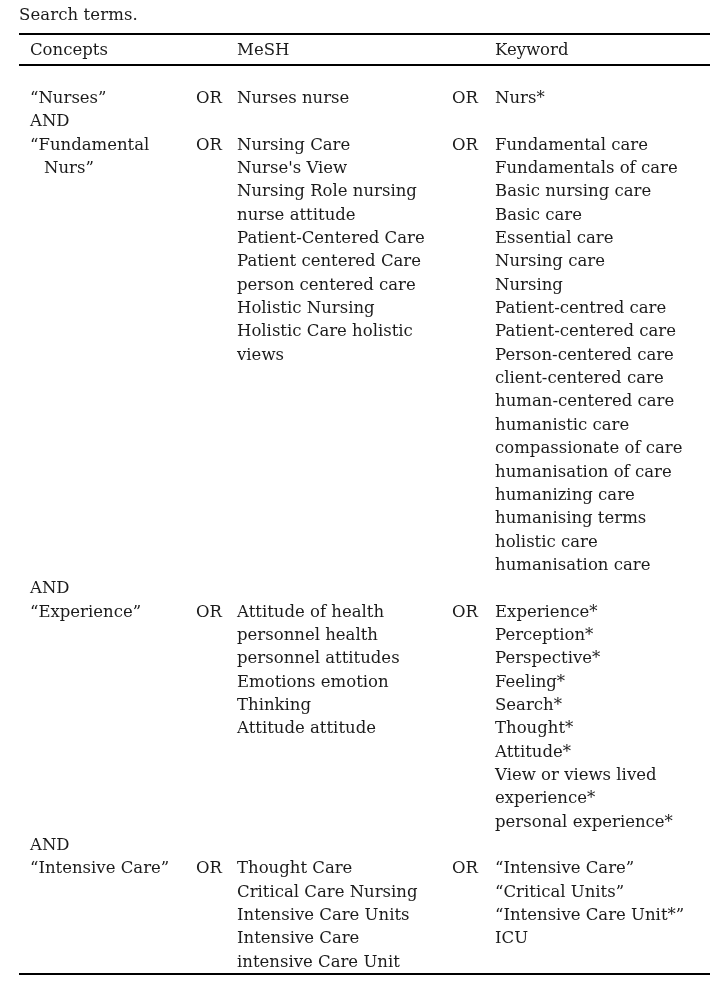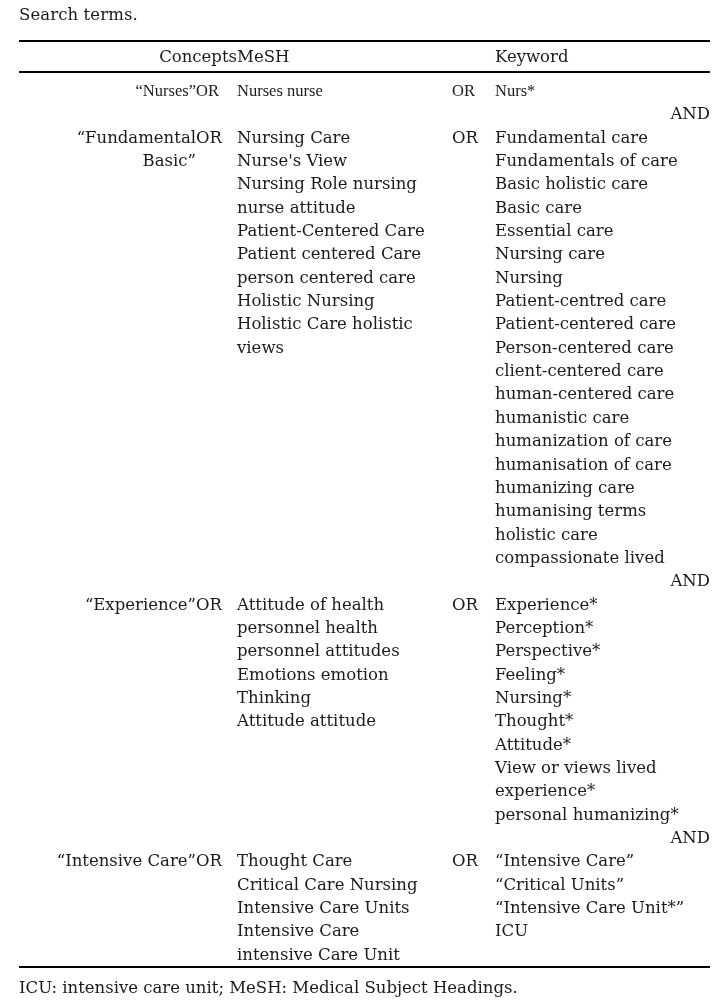--- a/index.html
+++ b/index.html
@@ -8,21 +8,21 @@
     width: 724px; height: 1006px;
     background: #ffffff;
     font-family: "DejaVu Serif", serif;
     font-size: 16.5px;
     color: #1b1b1b;
     overflow: hidden;
   }
   .page { padding: 3px 14px 0 19px; }
   .table-title {
     line-height: 23px;
-    margin-bottom: 14px;
+    margin-bottom: 7px;
     letter-spacing: 0.1px;
   }
   table.search-table {
     border-collapse: collapse;
     table-layout: fixed;
     width: 691px;
     border-top: 2.5px solid #000;
     border-bottom: 2px solid #000;
   }
   thead th {
@@ -31,23 +31,23 @@
     text-align: left;
     height: 31px;
     vertical-align: middle;
     padding: 0;
   }
   td {
     vertical-align: top;
     padding: 0;
     line-height: 23.35px;
   }
-  tbody tr.first-row td { padding-top: 6px; font-family: Liberation Serif, serif; }
+  tbody tr.first-row td { padding-top: 20px; }
   tbody tr.last-row td { padding-bottom: 0; }
-  .c1 { padding-left: 11px; text-align: right; }
+  .c1 { padding-left: 11px; }
   .line { white-space: nowrap; }
   .hang .line + .line { padding-left: 14px; }
   .footnote {
     margin-top: 9px;
     line-height: 22px;
   }
 </style>
 </head>
 <body>
 
@@ -86,56 +86,56 @@
           </td>
       </tr>
 
       <tr>
         <td colspan="5" class="c1">AND</td>
       </tr>
 
       <tr>
         <td class="c1 hang">
             <div class="line">“Fundamental</div>
-            <div class="line">Basic”</div>
+            <div class="line">Nurs”</div>
           </td>
         <td>OR</td>
         <td>
             <div class="line">Nursing Care</div>
             <div class="line">Nurse's View</div>
             <div class="line">Nursing Role nursing</div>
             <div class="line">nurse attitude</div>
             <div class="line">Patient-Centered Care</div>
             <div class="line">Patient centered Care</div>
             <div class="line">person centered care</div>
             <div class="line">Holistic Nursing</div>
             <div class="line">Holistic Care holistic</div>
             <div class="line">views</div>
           </td>
         <td>OR</td>
         <td>
             <div class="line">Fundamental care</div>
             <div class="line">Fundamentals of care</div>
-            <div class="line">Basic holistic care</div>
+            <div class="line">Basic nursing care</div>
             <div class="line">Basic care</div>
             <div class="line">Essential care</div>
             <div class="line">Nursing care</div>
             <div class="line">Nursing</div>
             <div class="line">Patient-centred care</div>
             <div class="line">Patient-centered care</div>
             <div class="line">Person-centered care</div>
             <div class="line">client-centered care</div>
             <div class="line">human-centered care</div>
             <div class="line">humanistic care</div>
-            <div class="line">humanization of care</div>
+            <div class="line">compassionate of care</div>
             <div class="line">humanisation of care</div>
             <div class="line">humanizing care</div>
             <div class="line">humanising terms</div>
             <div class="line">holistic care</div>
-            <div class="line">compassionate lived</div>
+            <div class="line">humanisation care</div>
           </td>
       </tr>
 
       <tr>
         <td colspan="5" class="c1">AND</td>
       </tr>
 
       <tr>
         <td class="c1">
             <div class="line">“Experience”</div>
@@ -148,26 +148,26 @@
             <div class="line">Emotions emotion</div>
             <div class="line">Thinking</div>
             <div class="line">Attitude attitude</div>
           </td>
         <td>OR</td>
         <td>
             <div class="line">Experience*</div>
             <div class="line">Perception*</div>
             <div class="line">Perspective*</div>
             <div class="line">Feeling*</div>
-            <div class="line">Nursing*</div>
+            <div class="line">Search*</div>
             <div class="line">Thought*</div>
             <div class="line">Attitude*</div>
             <div class="line">View or views lived</div>
             <div class="line">experience*</div>
-            <div class="line">personal humanizing*</div>
+            <div class="line">personal experience*</div>
           </td>
       </tr>
 
       <tr>
         <td colspan="5" class="c1">AND</td>
       </tr>
 
       <tr class="last-row">
         <td class="c1">
             <div class="line">“Intensive Care”</div>
@@ -185,15 +185,14 @@
             <div class="line">“Intensive Care”</div>
             <div class="line">“Critical Units”</div>
             <div class="line">“Intensive Care Unit*”</div>
             <div class="line">ICU</div>
           </td>
       </tr>
 
     </tbody>
   </table>
 
-  <div class="footnote">ICU: intensive care unit; MeSH: Medical Subject Headings.</div>
 
 </div>
 
 </body></html>

